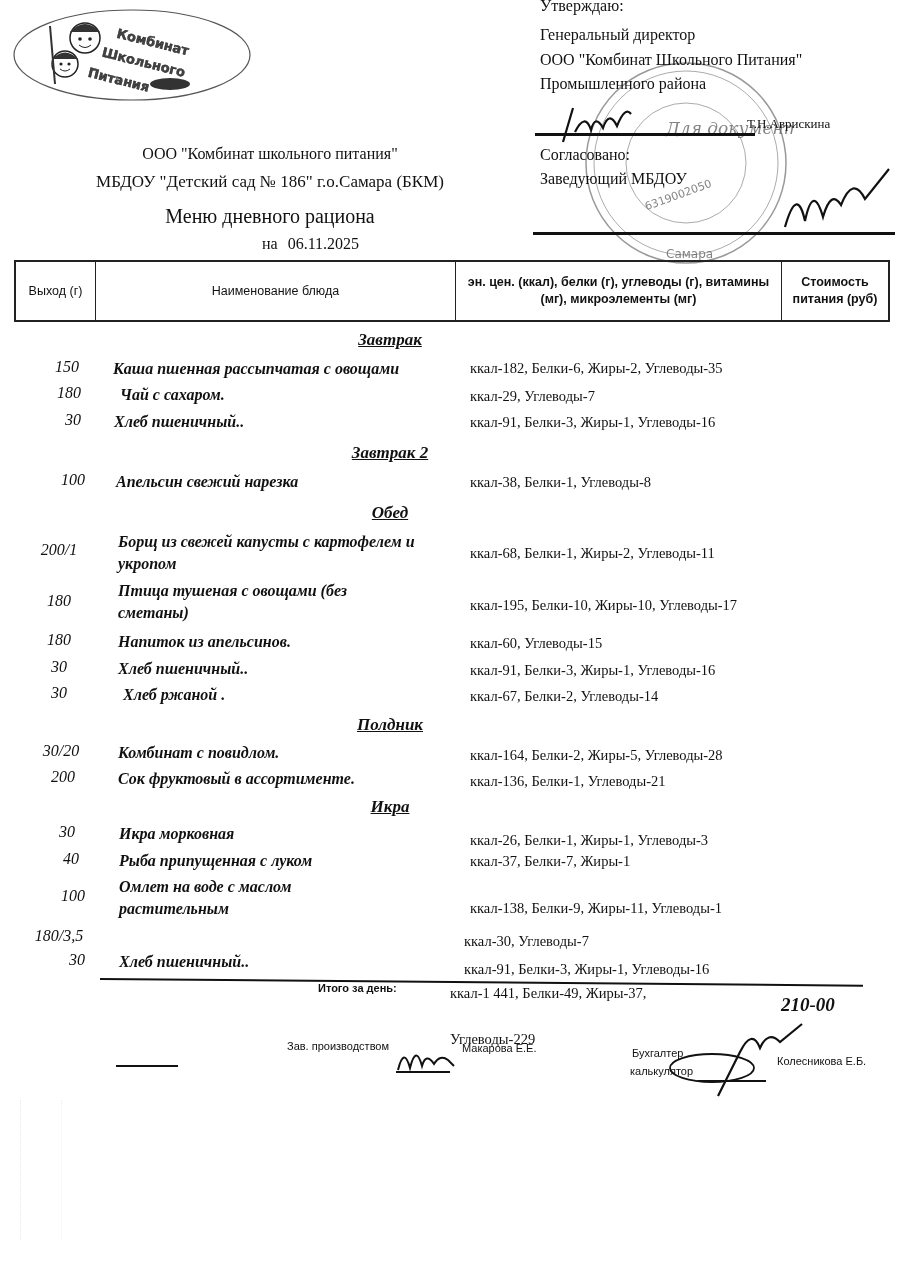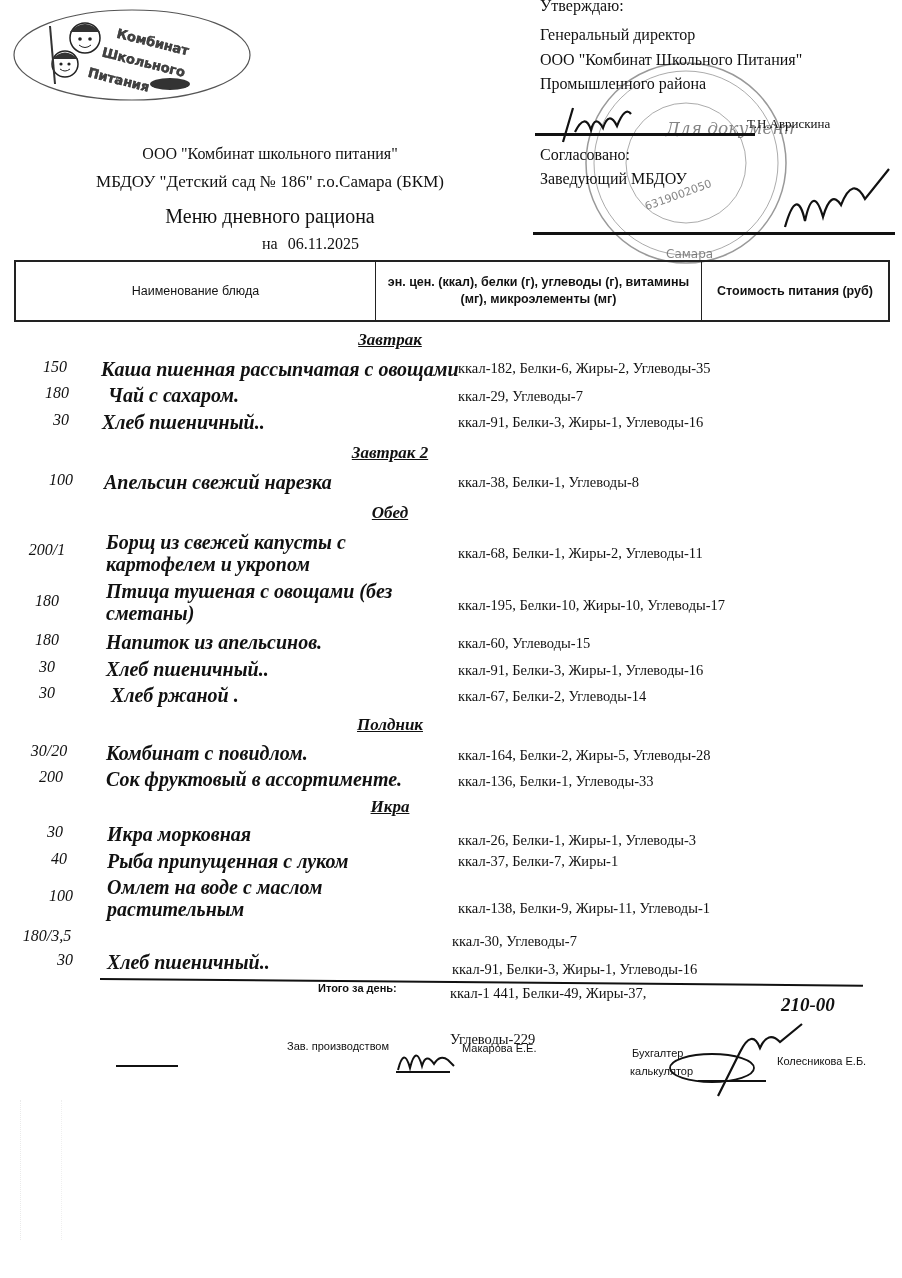--- a/index.html
+++ b/index.html
@@ -35,23 +35,23 @@
   .thead > div { display: flex; align-items: center; justify-content: center; text-align: center; border-right: 1px solid #222; box-sizing: border-box; line-height: 1.35; }
   .thead > div:last-child { border-right: none; }
   .th-out { width: 80px; }
   .th-name { width: 360px; }
   .th-nut { width: 326px; font-weight: bold; }
   .th-cost { flex: 1; font-weight: bold; }
 
   
   .sec { left: 0; width: 780px; text-align: center; font-size: 17px; font-style: italic; font-weight: bold; }
   .sec span { text-decoration: underline; }
-  .row { left: 4px; width: 804px; height: 24px; }
+  .row { left: 16px; width: 804px; height: 24px; }
   .c-out { position: absolute; width: 86px; text-align: center; font-style: italic; font-size: 16px; }
-  .c-name { position: absolute; left: 98px; width: 350px; font-style: italic; font-weight: bold; font-size: 20px; line-height: 22px; }
+  .c-name { position: absolute; left: 98px; width: 350px; font-style: italic; font-weight: bold; font-size: 16px; line-height: 22px; }
   .c-nut { position: absolute; left: 454px; font-family: "Liberation Serif", serif; font-size: 14.5px; white-space: nowrap; }
 
   .rule { left: 100px; top: 978px; width: 763px; height: 2px; background: #111; transform: rotate(0.5deg); transform-origin: left; }
 
   
   .tot-label { left: 318px; top: 982px; font-family: "Liberation Sans", sans-serif; font-weight: bold; font-size: 11px; }
   .tot-val1 { left: 450px; top: 985px; font-size: 14.5px; }
   .tot-val2 { left: 450px; top: 1003px; font-size: 14.5px; margin-top: 28px; }
   .tot-cost { left: 781px; top: 994px; font-size: 19px; font-weight: bold; font-style: italic; }
 
@@ -117,20 +117,21 @@
 <div class="abs appr-line1"></div>
 <div class="abs appr-name">Т.Н.Аврискина</div>
 <div class="abs appr appr-5">Согласовано:</div>
 <div class="abs appr appr-6">Заведующий МБДОУ</div>
 <svg class="sig" style="left:775px;top:165px;width:120px;height:80px" viewBox="0 0 120 80">
   <path d="M10 62 Q22 20 30 56 Q38 18 48 52 Q56 24 66 40 Q78 10 90 34 L114 4" fill="none" stroke="#111" stroke-width="2.2"></path>
 </svg>
 <div class="abs appr-line2"></div>
 
 <div class="abs thead">
+  <div class="th-out">Выход (г)</div>
   <div class="th-name">Наименование блюда</div>
   <div class="th-nut">эн. цен. (ккал), белки (г), углеводы (г), витамины (мг), микроэлементы (мг)</div>
   <div class="th-cost">Стоимость питания (руб)</div>
 </div>
 
 <div class="abs sec" style="top:330px"><span>Завтрак</span></div>
 <div class="abs row" style="top:358px">
   <div class="c-out" style="left:8px">150</div>
   <div class="c-name" style="left:97px;width:360px">Каша пшенная рассыпчатая с овощами</div>
   <div class="c-nut" style="top:2px">ккал-182, Белки-6, Жиры-2, Углеводы-35</div>
@@ -182,21 +183,21 @@
 
 <div class="abs sec" style="top:715px"><span>Полдник</span></div>
 <div class="abs row" style="top:742px">
   <div class="c-out" style="left:2px">30/20</div>
   <div class="c-name" style="left:102px">Комбинат с повидлом.</div>
   <div class="c-nut" style="top:5px">ккал-164, Белки-2, Жиры-5, Углеводы-28</div>
 </div>
 <div class="abs row" style="top:768px">
   <div class="c-out" style="left:4px">200</div>
   <div class="c-name" style="left:102px">Сок фруктовый в ассортименте.</div>
-  <div class="c-nut" style="top:5px">ккал-136, Белки-1, Углеводы-33</div>
+  <div class="c-nut" style="top:5px">ккал-136, Белки-1, Углеводы-21</div>
 </div>
 
 <div class="abs sec" style="top:797px"><span>Икра</span></div>
 <div class="abs row" style="top:823px">
   <div class="c-out" style="left:8px">30</div>
   <div class="c-name" style="left:103px">Икра  морковная</div>
   <div class="c-nut" style="top:9px">ккал-26, Белки-1, Жиры-1, Углеводы-3</div>
 </div>
 <div class="abs row" style="top:850px">
   <div class="c-out" style="left:12px">40</div>

